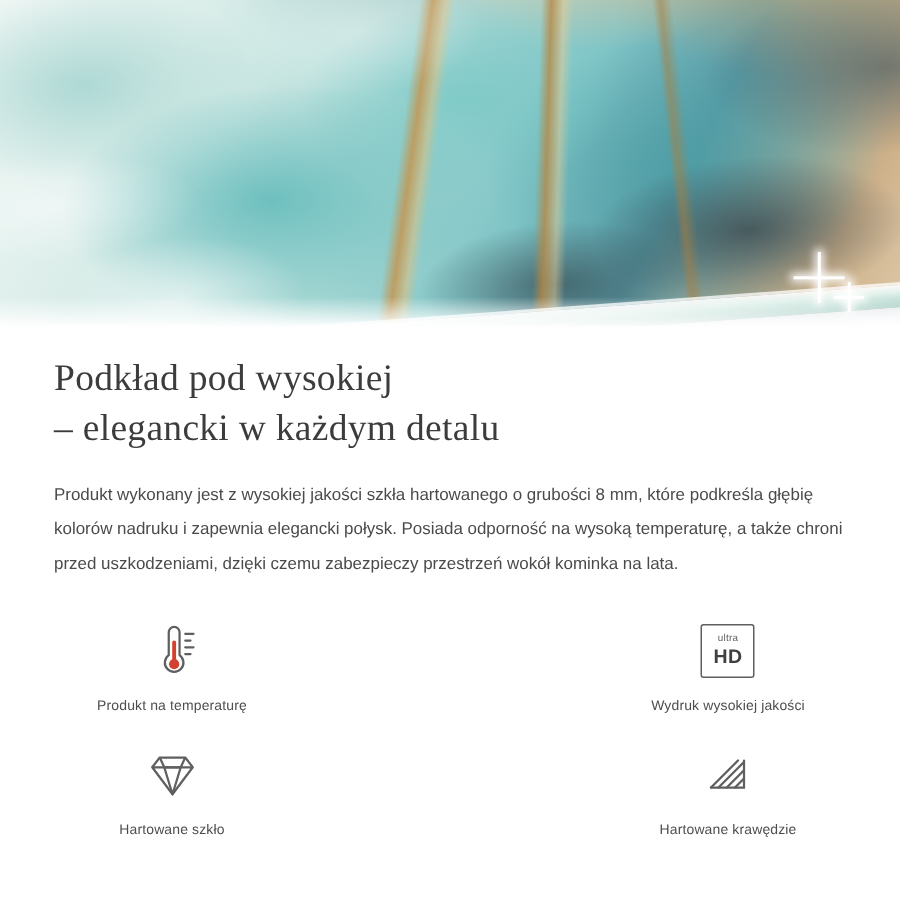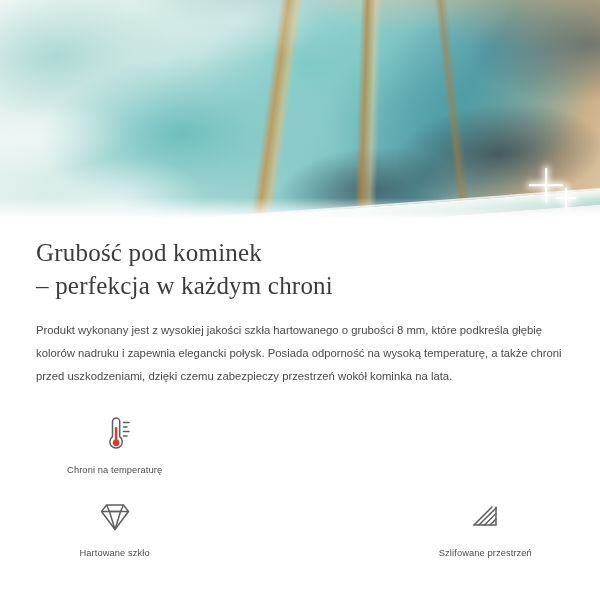--- a/index.html
+++ b/index.html
@@ -211,22 +211,22 @@
       <div class="glass-edge"></div>
 
     </div>
     <div class="sparkle s1"></div>
     <div class="sparkle s2"></div>
     <div class="hero-fade"></div>
   </div>
 
   <div class="content">
     <h1 class="headline">
-      <span>Grubość pod kominek</span>
-      <span class="l2">– perfekcja w każdym chroni</span>
+      <span>Podkład pod wysokiej</span>
+      <span class="l2">– elegancki w każdym detalu</span>
     </h1>
     <p class="paragraph">Produkt wykonany jest z wysokiej jakości szkła hartowanego o grubości 8 mm, które podkreśla głębię kolorów nadruku i zapewnia elegancki połysk. Posiada odporność na wysoką temperaturę, a także chroni przed uszkodzeniami, dzięki czemu zabezpieczy przestrzeń wokół kominka na lata.</p>
   </div>
 
   <div class="features">
 
     <div class="feature-row">
 
       <div class="feature">
         <div class="feature-icon">
@@ -235,23 +235,32 @@
               <path d="M17.5 8.5a3.6 3.6 0 0 1 7.2 0v15.2a6.2 6.2 0 1 1-7.2 0z"></path>
               <line x1="28.5" y1="9.5" x2="34" y2="9.5"></line>
               <line x1="28.5" y1="14" x2="32" y2="14"></line>
               <line x1="28.5" y1="18.5" x2="34" y2="18.5"></line>
               <line x1="28.5" y1="23" x2="32" y2="23"></line>
             </g>
             <circle cx="21.1" cy="29.8" r="3.4" fill="#d2402f"></circle>
             <rect x="19.8" y="14" width="2.6" height="14" rx="1.3" fill="#d2402f"></rect>
           </svg>
         </div>
-        <div class="feature-label">Chroni na temperaturę</div>
-      </div>
-
+        <div class="feature-label">Produkt na temperaturę</div>
+      </div>
+
+      <div class="feature">
+        <div class="feature-icon">
+          <div class="ultrahd">
+            <span class="u1">ultra</span>
+            <span class="u2">HD</span>
+          </div>
+        </div>
+        <div class="feature-label">Wydruk wysokiej jakości</div>
+      </div>
 
 
     </div>
 
     <div class="feature-row second">
 
       <div class="feature">
         <div class="feature-icon">
           <svg width="40" height="38" viewBox="0 0 40 38">
             <g fill="none" stroke="#5f5f5f" stroke-width="1.5" stroke-linejoin="round">
@@ -270,19 +279,19 @@
           <svg width="38" height="36" viewBox="0 0 38 36">
             <g fill="none" stroke="#5f5f5f" stroke-width="1.5" stroke-linecap="round">
               <path d="M8 26 L26 8"></path>
               <path d="M13 26 L30 9"></path>
               <path d="M18.5 26 L30 14.5"></path>
               <path d="M24 26 L30 20"></path>
               <path d="M8 26 H30 V8"></path>
             </g>
           </svg>
         </div>
-        <div class="feature-label">Szlifowane przestrzeń</div>
+        <div class="feature-label">Hartowane krawędzie</div>
       </div>
 
 
     </div>
   </div>
 </div>
 
 </body></html>

